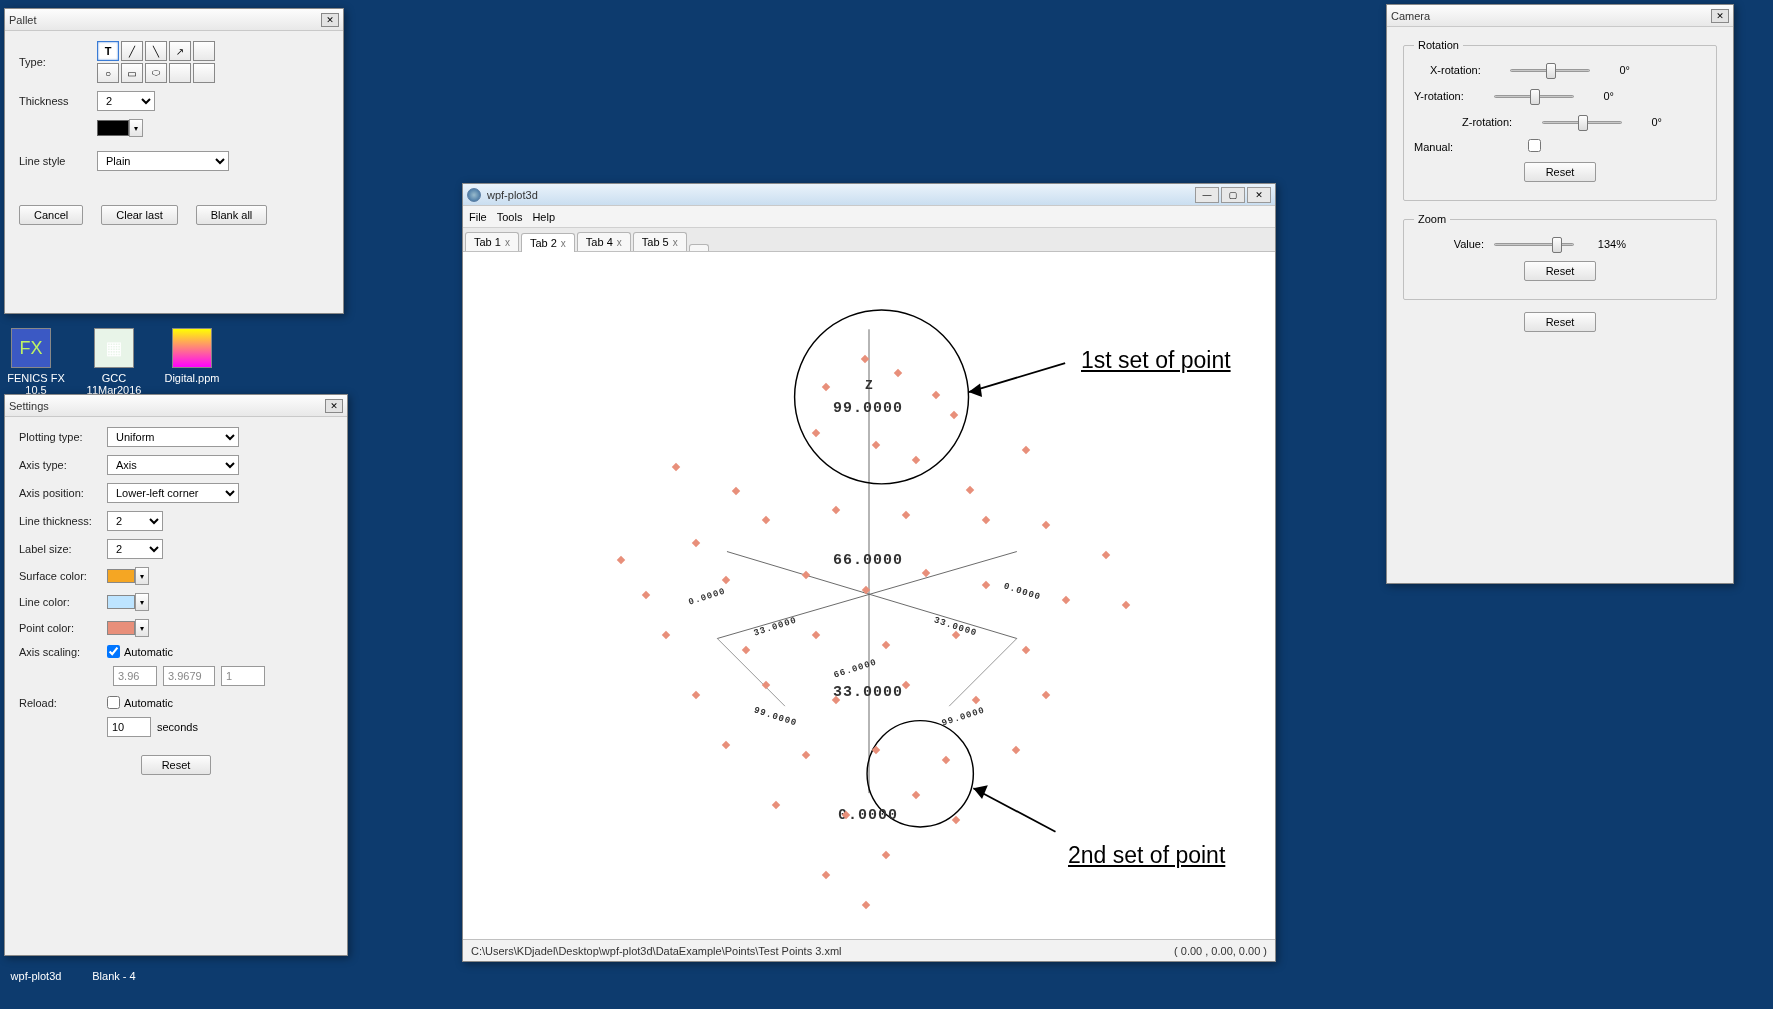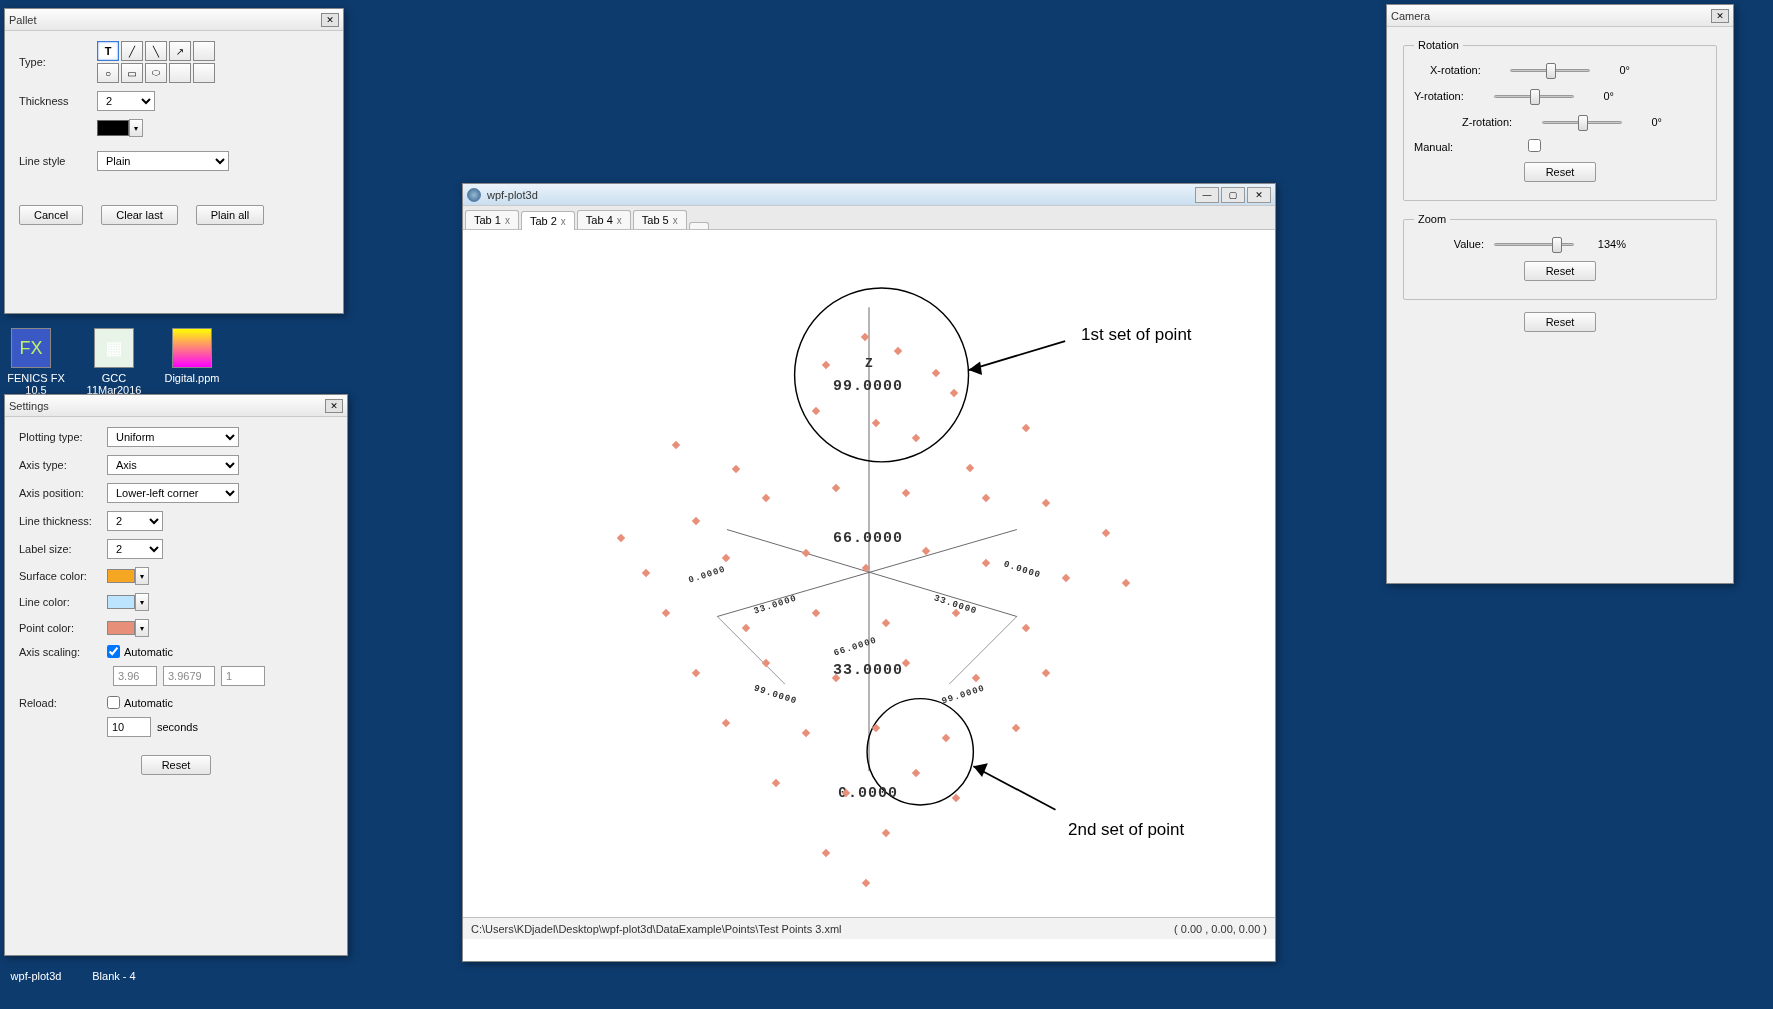--- a/index.html
+++ b/index.html
@@ -76,21 +76,21 @@
 #main-window .tabbar { height:24px; background:#eaeaea; border-bottom:1px solid #c0c0c0; display:flex; align-items:flex-end;}
 .tab { border:1px solid #b5b5b5; border-bottom:none; background:#f7f7f7; padding:3px 8px; margin-left:2px; display:flex; align-items:center; gap:4px; cursor:pointer; font-size:11px; border-radius:3px 3px 0 0;}
 .tab.active { background:#fff; position:relative; top:1px;}
 .tab .x { color:#777; cursor:pointer; font-size:10px;}
 #plot-area { position:relative; height: calc(100% - 22px - 22px - 24px - 22px); background:#fff;}
 #statusbar { height:22px; background:#f2f2f2; border-top:1px solid #c0c0c0; display:flex; align-items:center; padding:0 8px; justify-content:space-between; font-size:11px; color:#333;}
 
 
 .point { position:absolute; width:6px; height:6px; background:#e88f7a; transform:rotate(45deg); }
 .axis-label { position:absolute; font-family: "Courier New", monospace; font-weight:bold; color:#333; letter-spacing:1px;}
-.annotation-text { position:absolute; color:#000; font-size:17px; }
+.annotation-text { position:absolute; color:#000; font-size:23px;text-decoration:underline; }
 
 
 .dicon { position:absolute; width:72px; text-align:center; color:#fff; font-size:11px; }
 .dicon .ibox { width:40px; height:40px; margin:0 auto 4px; background:#fff; border:1px solid #888; display:flex; align-items:center; justify-content:center; font-size:18px;}
 
 .slider { width:80px; height:18px; position:relative; border:none; background:transparent;}
 .slider-track { position:absolute; top:8px; left:0; right:0; height:3px; background:#c8c8c8; border:1px solid #999; border-radius:2px;}
 .slider-thumb { position:absolute; top:2px; width:10px; height:16px; background:linear-gradient(#fefefe,#dcdcdc); border:1px solid #777; border-radius:2px;}
 </style>
 </head>
@@ -147,21 +147,21 @@
       <span class="color-swatch-black"></span>
       <span class="dropdown-arrow">▾</span>
     </div>
     <div class="row" style="margin-top:14px;">
       <span class="lbl">Line style</span>
       <select style="width:132px;"><option>Plain</option></select>
     </div>
     <div class="row" style="margin-top:34px; gap:18px; justify-content:flex-start;">
       <button class="btn">Cancel</button>
       <button class="btn">Clear last</button>
-      <button class="btn">Plain all</button>
+      <button class="btn">Blank all</button>
     </div>
   </div>
 </div>
 
 <div class="window" id="settings-window" style="left:4px; top:394px; width:344px; height:562px;">
   <div class="titlebar">
     <span class="title">Settings</span>
     <div class="closebtn">✕</div>
   </div>
   <div class="panel-body">
@@ -231,20 +231,25 @@
   <div class="titlebar" style="background:linear-gradient(#eaf3fb,#cadef0);">
     <span style="display:flex;align-items:center;gap:6px;">
       <span style="width:14px;height:14px;border:1px solid #5a7da3;border-radius:50%;display:inline-block;background:radial-gradient(#9bc,#369);"></span>
       <span class="title">wpf-plot3d</span>
     </span>
     <div class="win-controls">
       <div>—</div>
       <div>▢</div>
       <div>✕</div>
     </div>
+  </div>
+  <div class="menubar">
+    <span>File</span>
+    <span>Tools</span>
+    <span>Help</span>
   </div>
   <div class="tabbar">
     <div class="tab">
         <span>Tab 1</span>
         <span class="x">x</span>
       </div>
     <div class="tab active">
         <span>Tab 2</span>
         <span class="x">x</span>
       </div>

